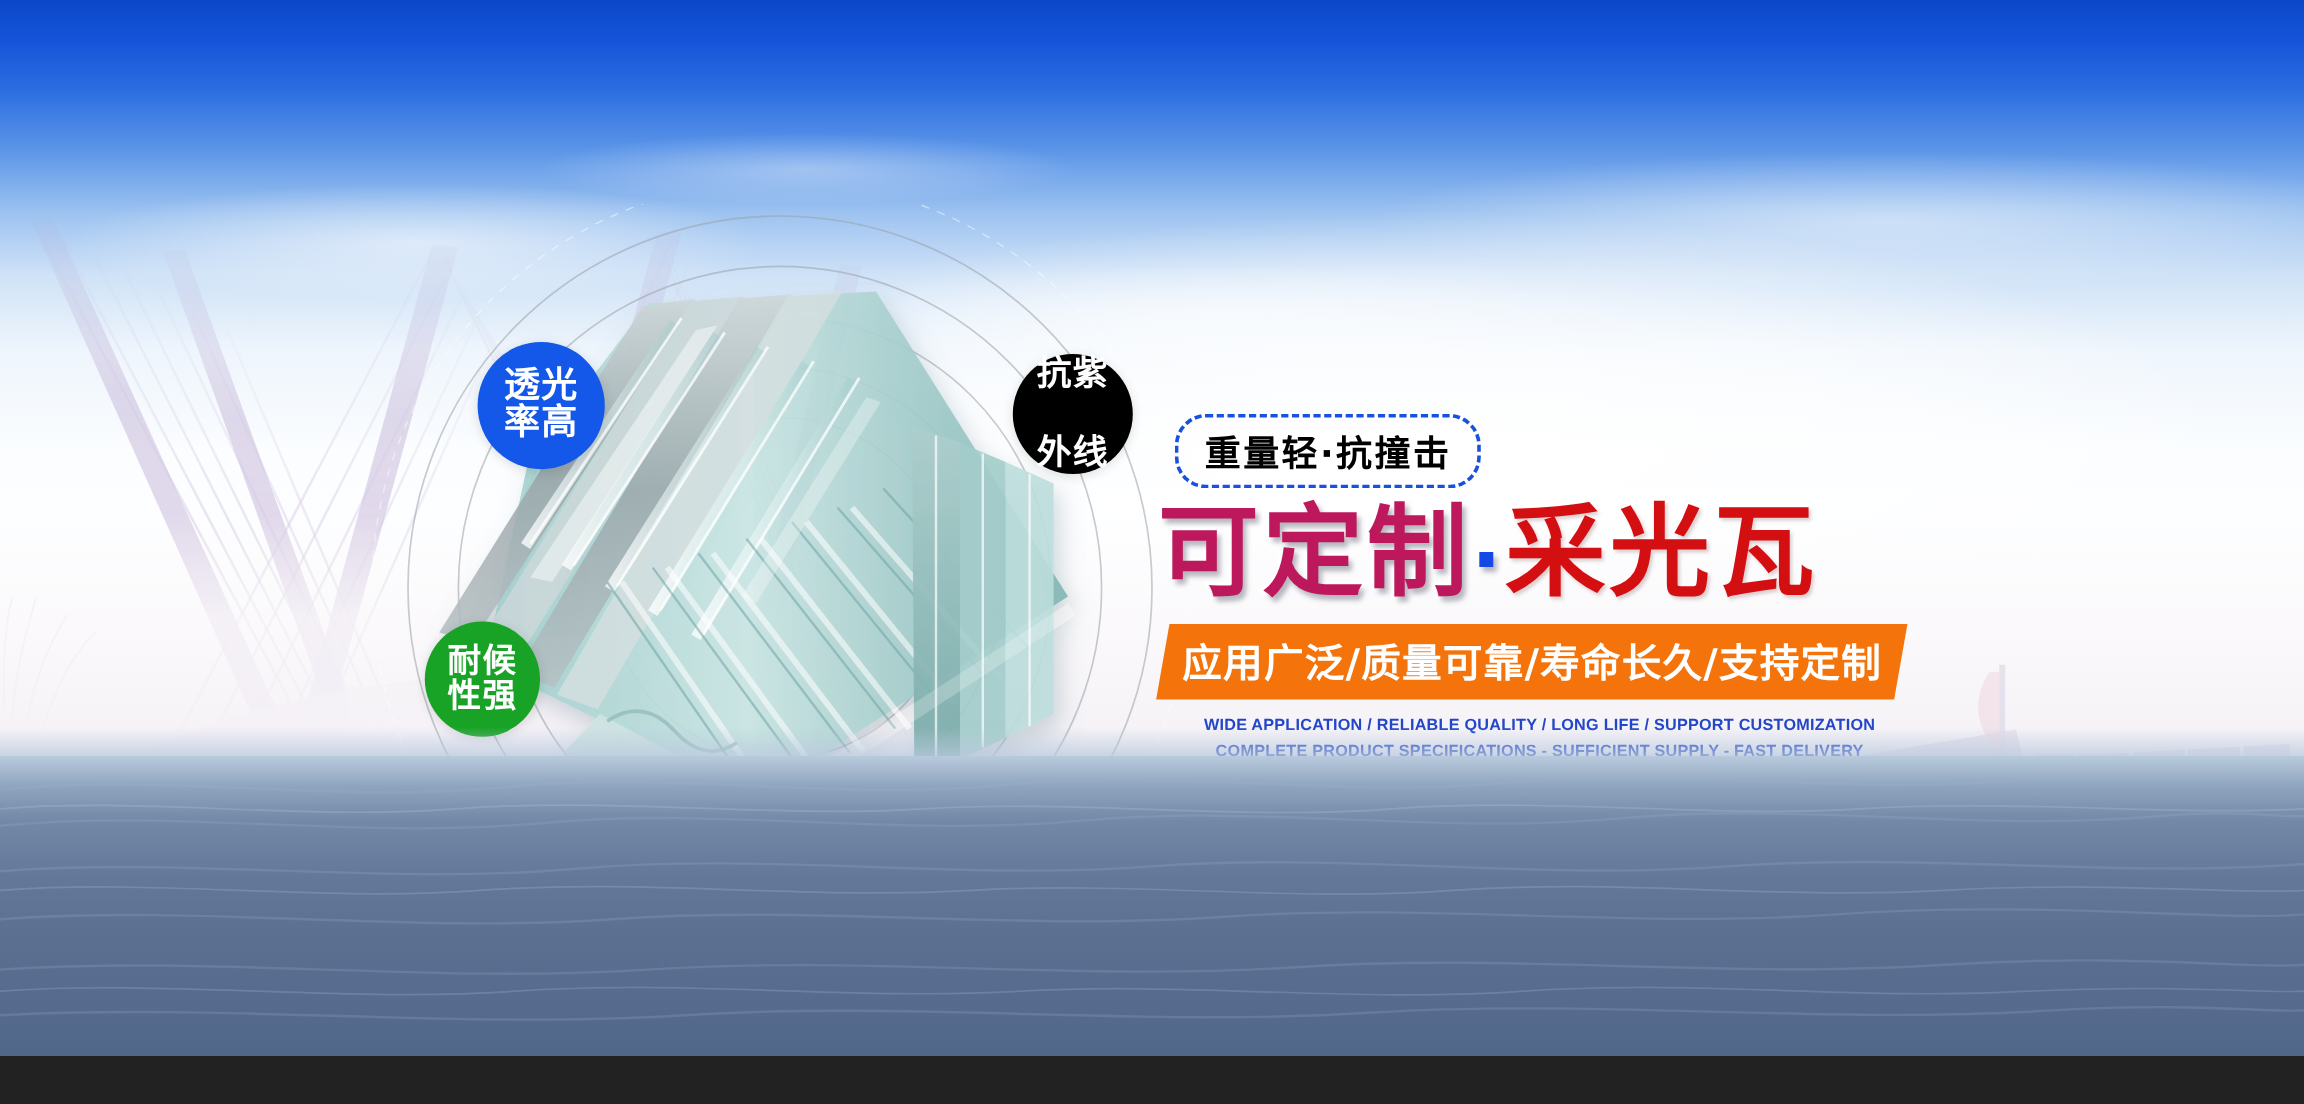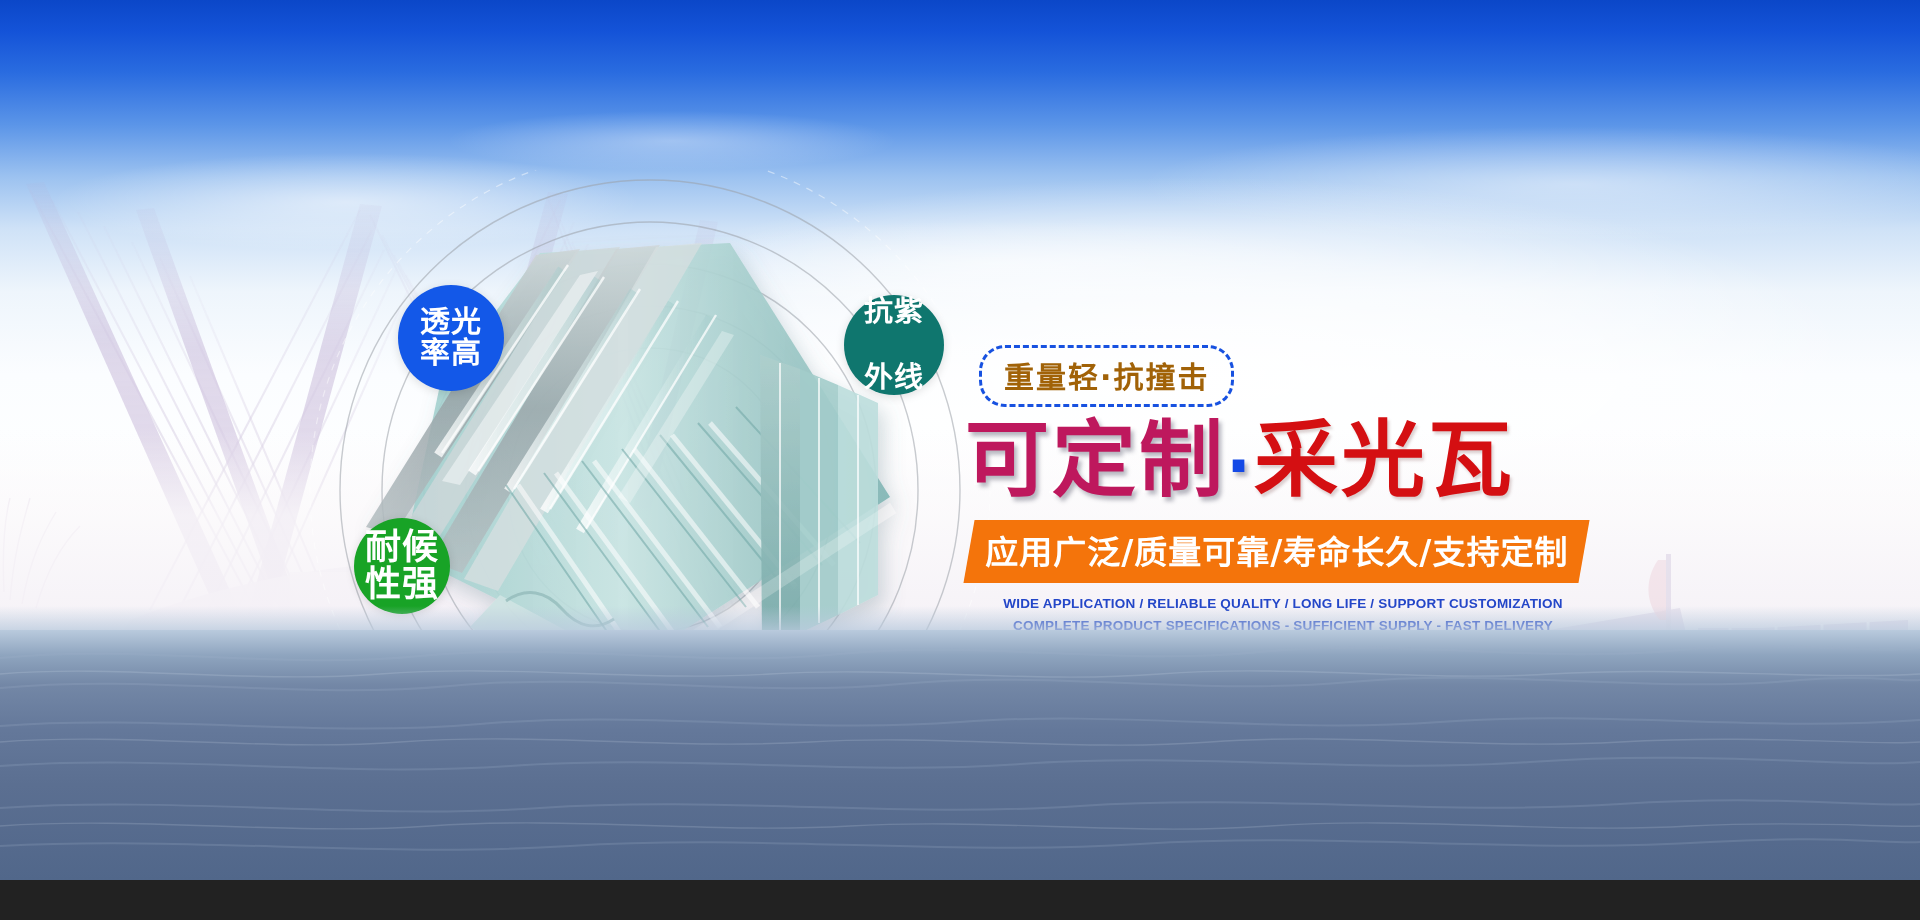--- a/index.html
+++ b/index.html
@@ -79,36 +79,36 @@
   .badge{
     position:absolute;border-radius:50%;
     display:flex;flex-direction:column;align-items:center;justify-content:center;
     color:#ffffff;font-weight:700;line-height:1.02;letter-spacing:1px;
     font-family:"DejaVu Sans","Liberation Sans",sans-serif;
     box-shadow:0 2px 10px rgba(0,0,0,.13);
     text-align:center;
   }
   .badge span{display:block;}
   .badge-blue{background:#1358e8;}
-  .badge-orange{background:#0f766e;gap:36px;}
+  .badge-orange{background:#000000;gap:36px;}
   .badge-green{background:#18a326;}
 
   #badge-light  {left:398px;top:285px;width:106px;height:106px;font-size:30px;}
-  #badge-weather{left:354px;top:518px;width:96px; height:96px; font-size:36px;}
+  #badge-weather{left:354px;top:518px;width:96px; height:96px; font-size:28px;}
   #badge-uv     {left:844px;top:295px;width:100px;height:100px;font-size:29px;}
   #badge-insul  {left:850px;top:679px;width:104px;height:104px;font-size:29px;}
 
   
   .copy{position:absolute;left:965px;top:345px;width:700px;}
 
   .tagline{
     display:inline-block;
     border:3px dashed #1751e0;border-radius:26px;
     padding:5px 22px 7px 22px;
-    color:#a16207;font-size:30px;font-weight:700;letter-spacing:2px;
+    color:#000000;font-size:30px;font-weight:700;letter-spacing:2px;
     font-family:"DejaVu Sans","Liberation Sans",sans-serif;
     background:rgba(255,255,255,.35);
     margin-left:14px;
   }
 
   .headline{
     margin-top:10px;
     font-size:84px;line-height:1.03;font-weight:700;letter-spacing:3px;
     white-space:nowrap;
     font-family:"DejaVu Sans","Liberation Sans",sans-serif;

